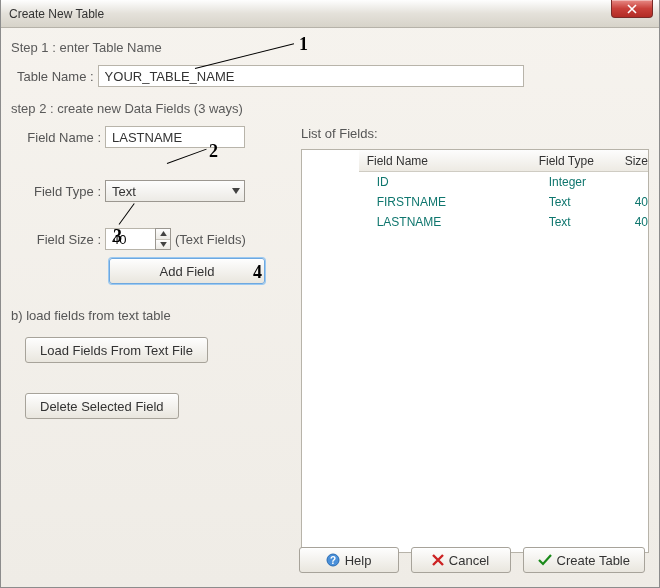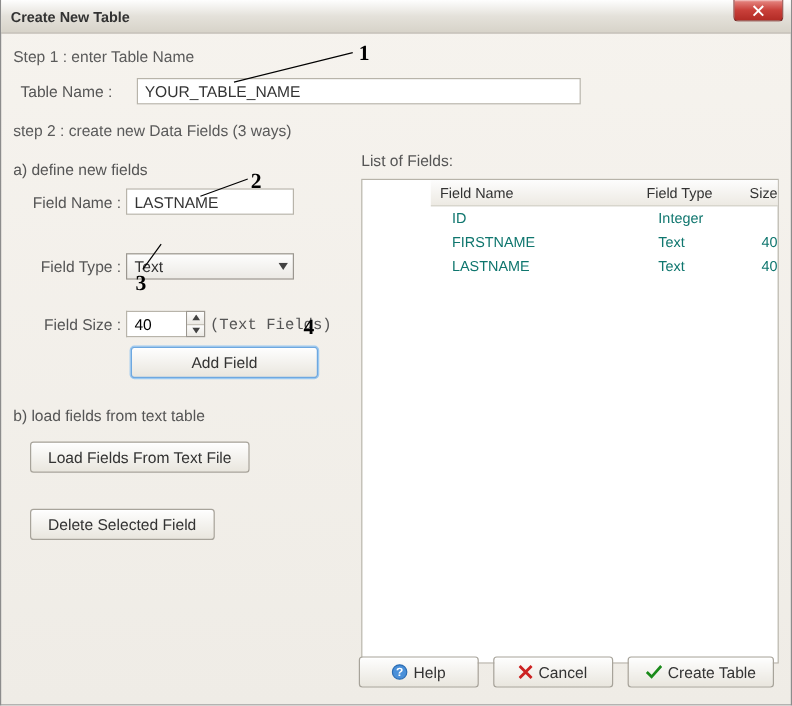--- a/index.html
+++ b/index.html
@@ -24,21 +24,20 @@
     background: linear-gradient(#fefefe, #e4e1da 50%, #d7d3c9);
     border-bottom: 1px solid #b6b2a9;
     display: flex;
     align-items: center;
     padding-left: 8px;
     position: relative;
   }
   .titlebar-text {
     font-size: 12px;
     color: #333;
-    font-weight: bold;
   }
   .close-btn {
     position: absolute;
     right: 6px; top: 0px;
     width: 42px; height: 18px;
     background: linear-gradient(#e78a85, #c9403a 50%, #b22b25);
     border: 1px solid #7a2a27;
     border-top: none;
     border-radius: 0 0 4px 4px;
     display: flex;
@@ -63,21 +62,21 @@
     white-space: nowrap;
   }
   .input-text {
     height: 22px;
     border: 1px solid #b8b4aa;
     background: #fff;
     padding: 2px 6px;
     font: inherit;
     color: #333;
   }
-  .tablename-input { width: 370px; margin-left: 20px; }
+  .tablename-input { width: 426px; margin-left: 4px; }
   
   .layout {
     display: flex;
     margin-top: 4px;
   }
   .left-col {
     width: 280px;
     flex-shrink: 0;
   }
   .right-col {
@@ -133,21 +132,21 @@
     width: 16px;
   }
   .spinner .spin {
     flex: 1;
     background: linear-gradient(#fdfdfd,#eceae5);
     display: flex; align-items:center; justify-content:center;
     cursor: pointer;
   }
   .spinner .spin + .spin { border-top: 1px solid #c7c3ba; }
   .spinner svg { width: 7px; height: 5px; }
-  .hint { margin-left: 4px; color: #555; font-family: Liberation Mono, monospace; }
+  .hint { margin-left: 4px; color: #555; }
   
   .btn {
     height: 26px;
     border: 1px solid #a7a39a;
     border-radius: 3px;
     background: linear-gradient(#fefefe, #e9e6de);
     font: inherit;
     color: #333;
     padding: 0 14px;
     display: inline-flex;
@@ -248,21 +247,20 @@
       <span class="label">Table Name :</span>
       <input class="input-text tablename-input" value="YOUR_TABLE_NAME" style="">
     </div>
 
     <div class="step2-label">step 2 : create new Data Fields (3 ways)</div>
 
     <div class="layout">
 
       <div class="left-col">
 
-        <div class="subheader">a) define new fields</div>
 
         <div class="field-row">
           <div class="field-label">Field Name :</div>
           <input class="input-text field-name-input" value="LASTNAME" style="">
         </div>
 
         <div style="height:24px;"></div>
 
         <div class="field-row">
           <div class="field-label">Field Type :</div>

